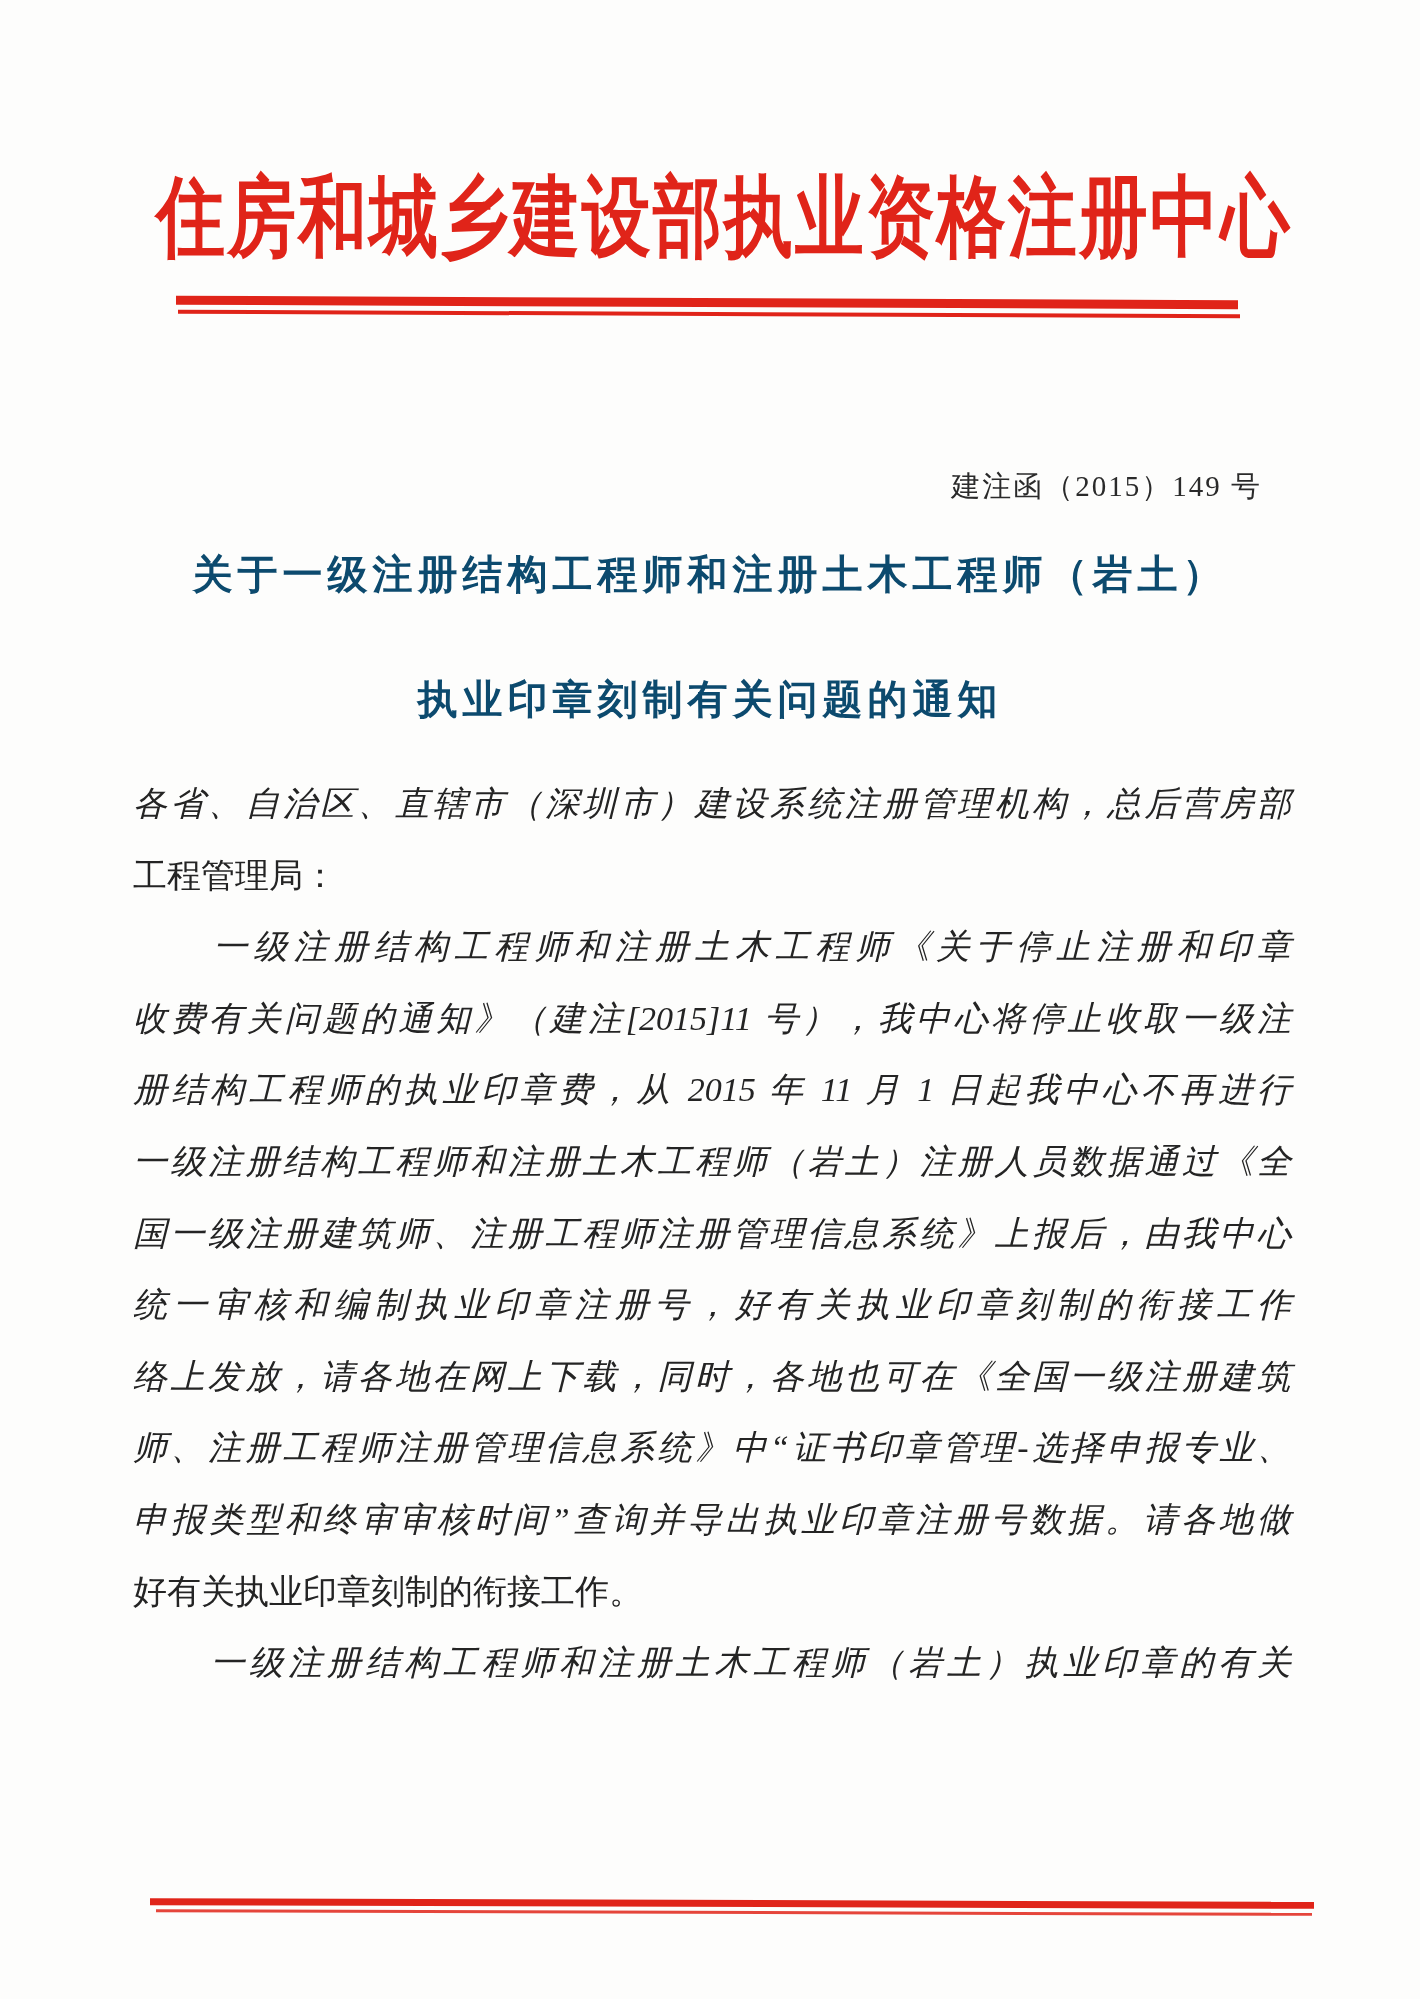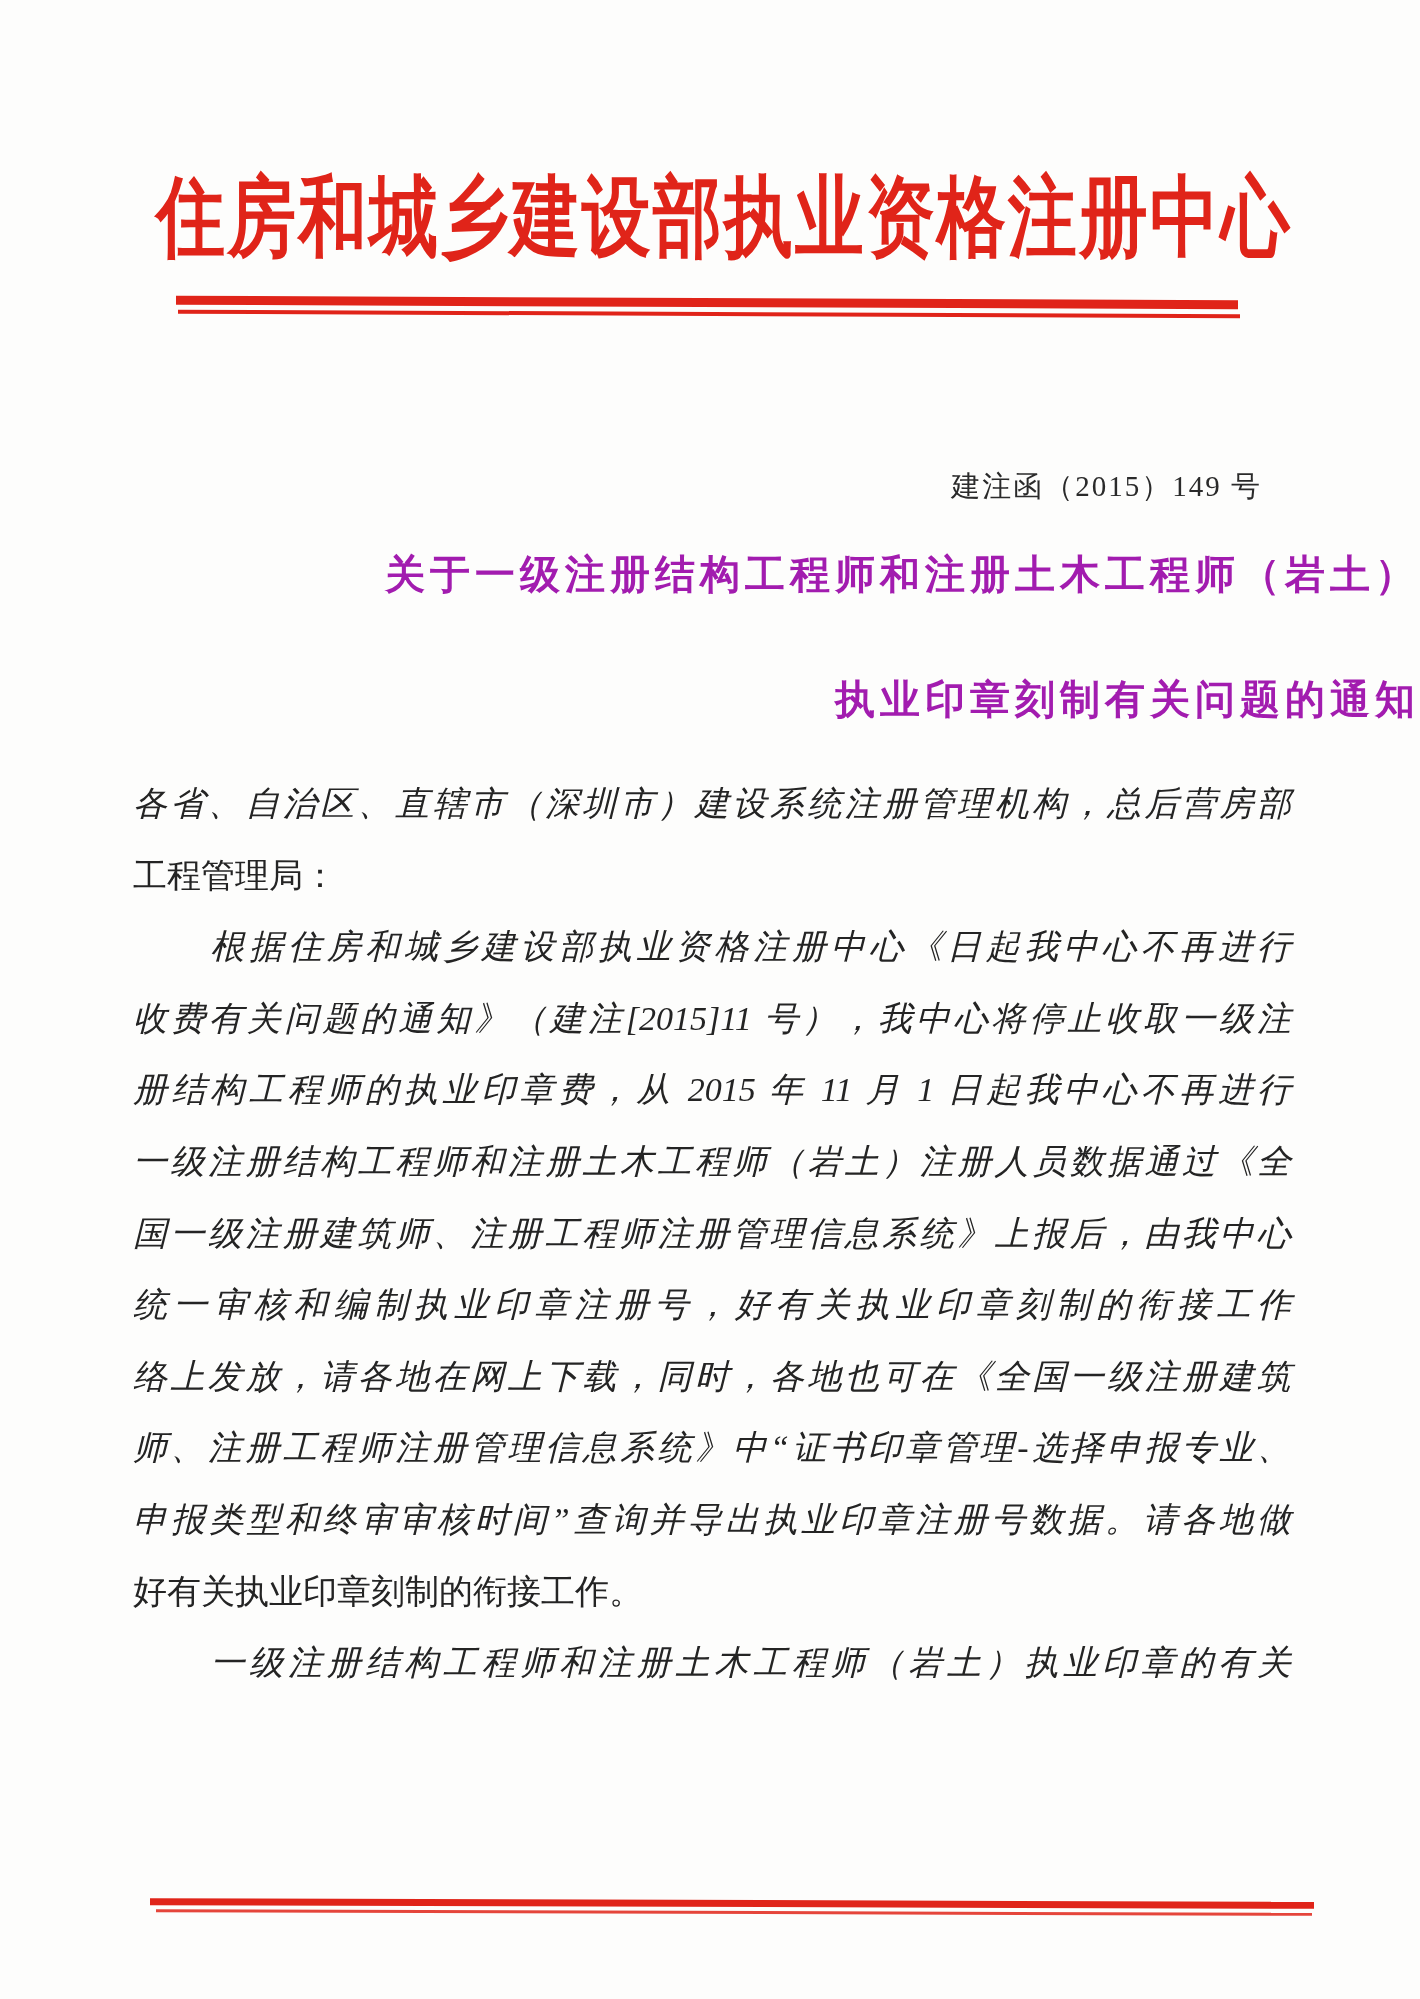--- a/index.html
+++ b/index.html
@@ -22,22 +22,22 @@
   }
   .rule{position:absolute;transform:rotate(0.25deg);}
   .rule-thick{top:298px;left:176px;width:1062px;height:9px;}
   .rule-thin{top:312px;left:178px;width:1062px;height:4px;}
   .doc-number{
     position:absolute;top:466px;right:158px;
     font-size:29px;line-height:40px;color:#2a2a2a;
     letter-spacing:2px;white-space:nowrap;
   }
   .title-line{
-    position:absolute;left:0;width:100%;text-align:right;
-    font-size:40px;line-height:52px;font-weight:bold;color:#a21caf;
+    position:absolute;left:0;width:100%;text-align:center;
+    font-size:40px;line-height:52px;font-weight:bold;color:#0c4a6e;
     letter-spacing:5px;white-space:nowrap;
   }
   .title-1{top:549px;}
   .title-2{top:636px;margin-top:38px;}
   .body-block{
     position:absolute;top:768px;left:133px;width:1158px;
     font-size:34px;line-height:71.6px;color:#242424;
   }
   .line{white-space:pre-wrap;}
   .line.fill{text-align:justify;text-align-last:justify;font-style:italic;}
@@ -59,21 +59,21 @@
   <div class="title-line title-1">关于一级注册结构工程师和注册土木工程师（岩土）</div>
 
   <div class="title-line title-2">执业印章刻制有关问题的通知</div>
 
   <div class="body-block">
     <div>
         <div class="line fill">各省、自治区、直辖市（深圳市）建设系统注册管理机构，总后营房部</div>
         <div class="line">工程管理局：</div>
       </div>
     <div>
-        <div class="line fill">　　根据住房和城乡建设部执业资格注册中心《日起我中心不再进行</div>
+        <div class="line fill">　　一级注册结构工程师和注册土木工程师《关于停止注册和印章</div>
         <div class="line fill">收费有关问题的通知》（建注[2015]11 号），我中心将停止收取一级注</div>
         <div class="line fill">册结构工程师的执业印章费，从 2015 年 11 月 1 日起我中心不再进行</div>
         <div class="line fill">一级注册结构工程师和注册土木工程师（岩土）注册人员数据通过《全</div>
         <div class="line fill">国一级注册建筑师、注册工程师注册管理信息系统》上报后，由我中心</div>
         <div class="line fill">统一审核和编制执业印章注册号，好有关执业印章刻制的衔接工作</div>
         <div class="line fill">络上发放，请各地在网上下载，同时，各地也可在《全国一级注册建筑</div>
         <div class="line fill">师、注册工程师注册管理信息系统》中“证书印章管理-选择申报专业、</div>
         <div class="line fill">申报类型和终审审核时间”查询并导出执业印章注册号数据。请各地做</div>
         <div class="line">好有关执业印章刻制的衔接工作。</div>
         <div class="line fill">　　一级注册结构工程师和注册土木工程师（岩土）执业印章的有关</div>

